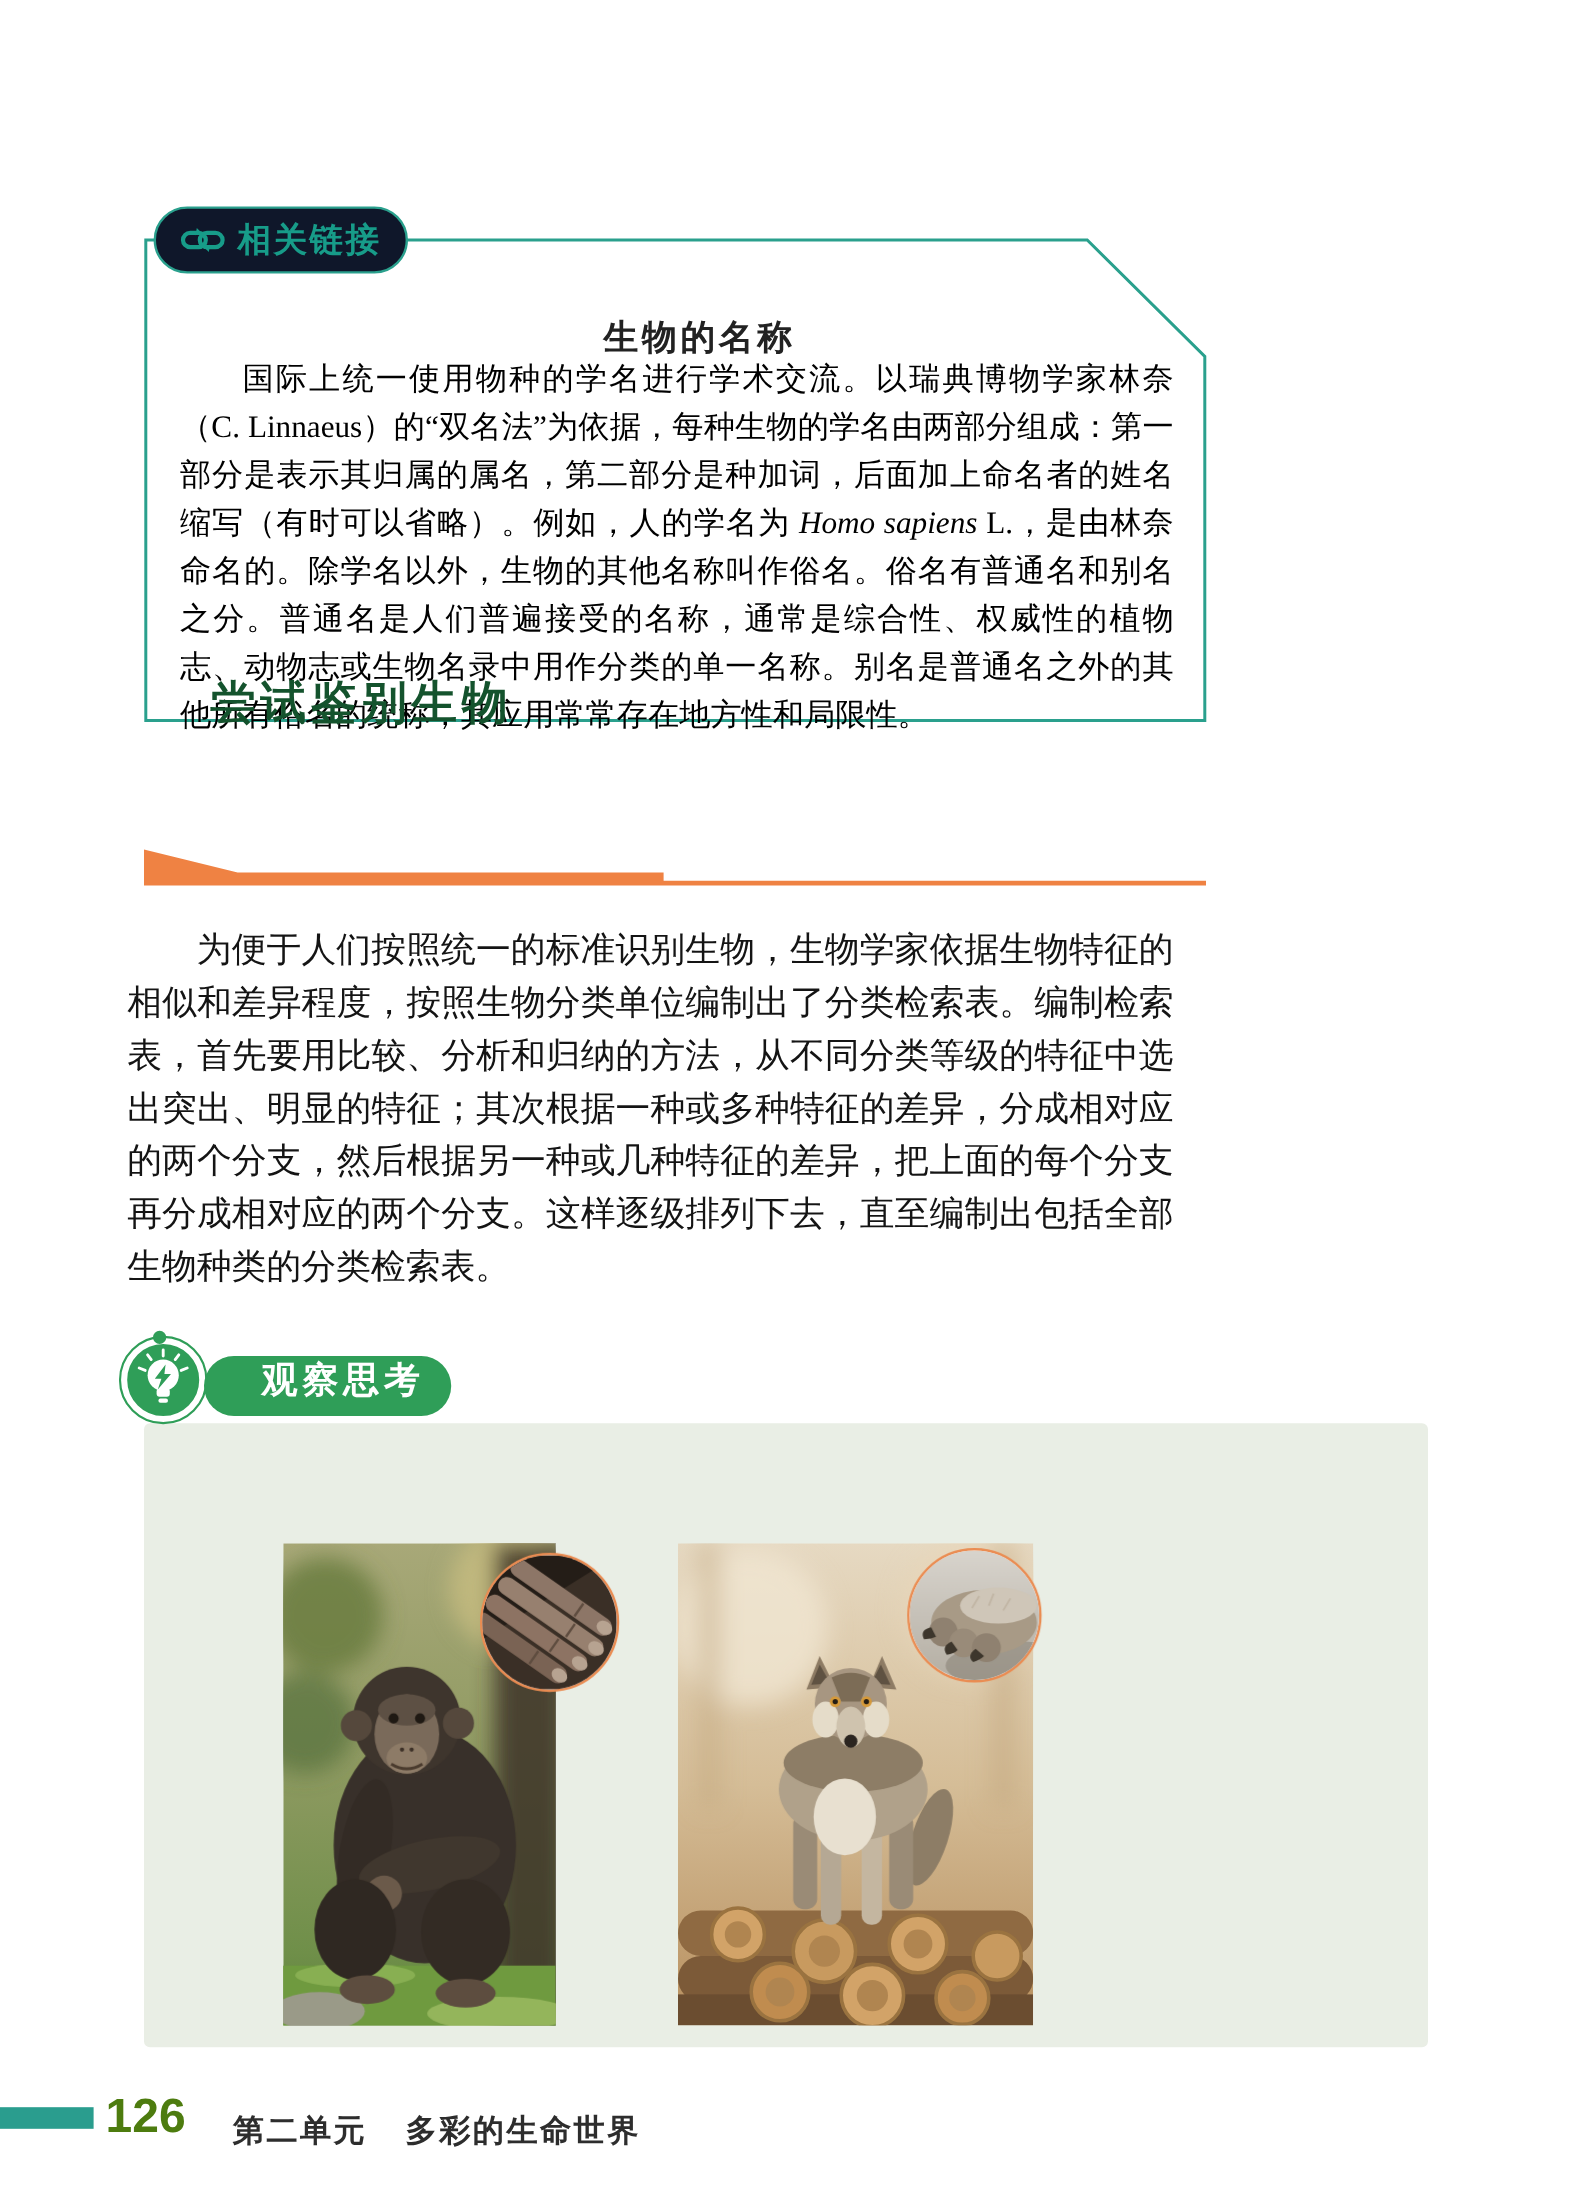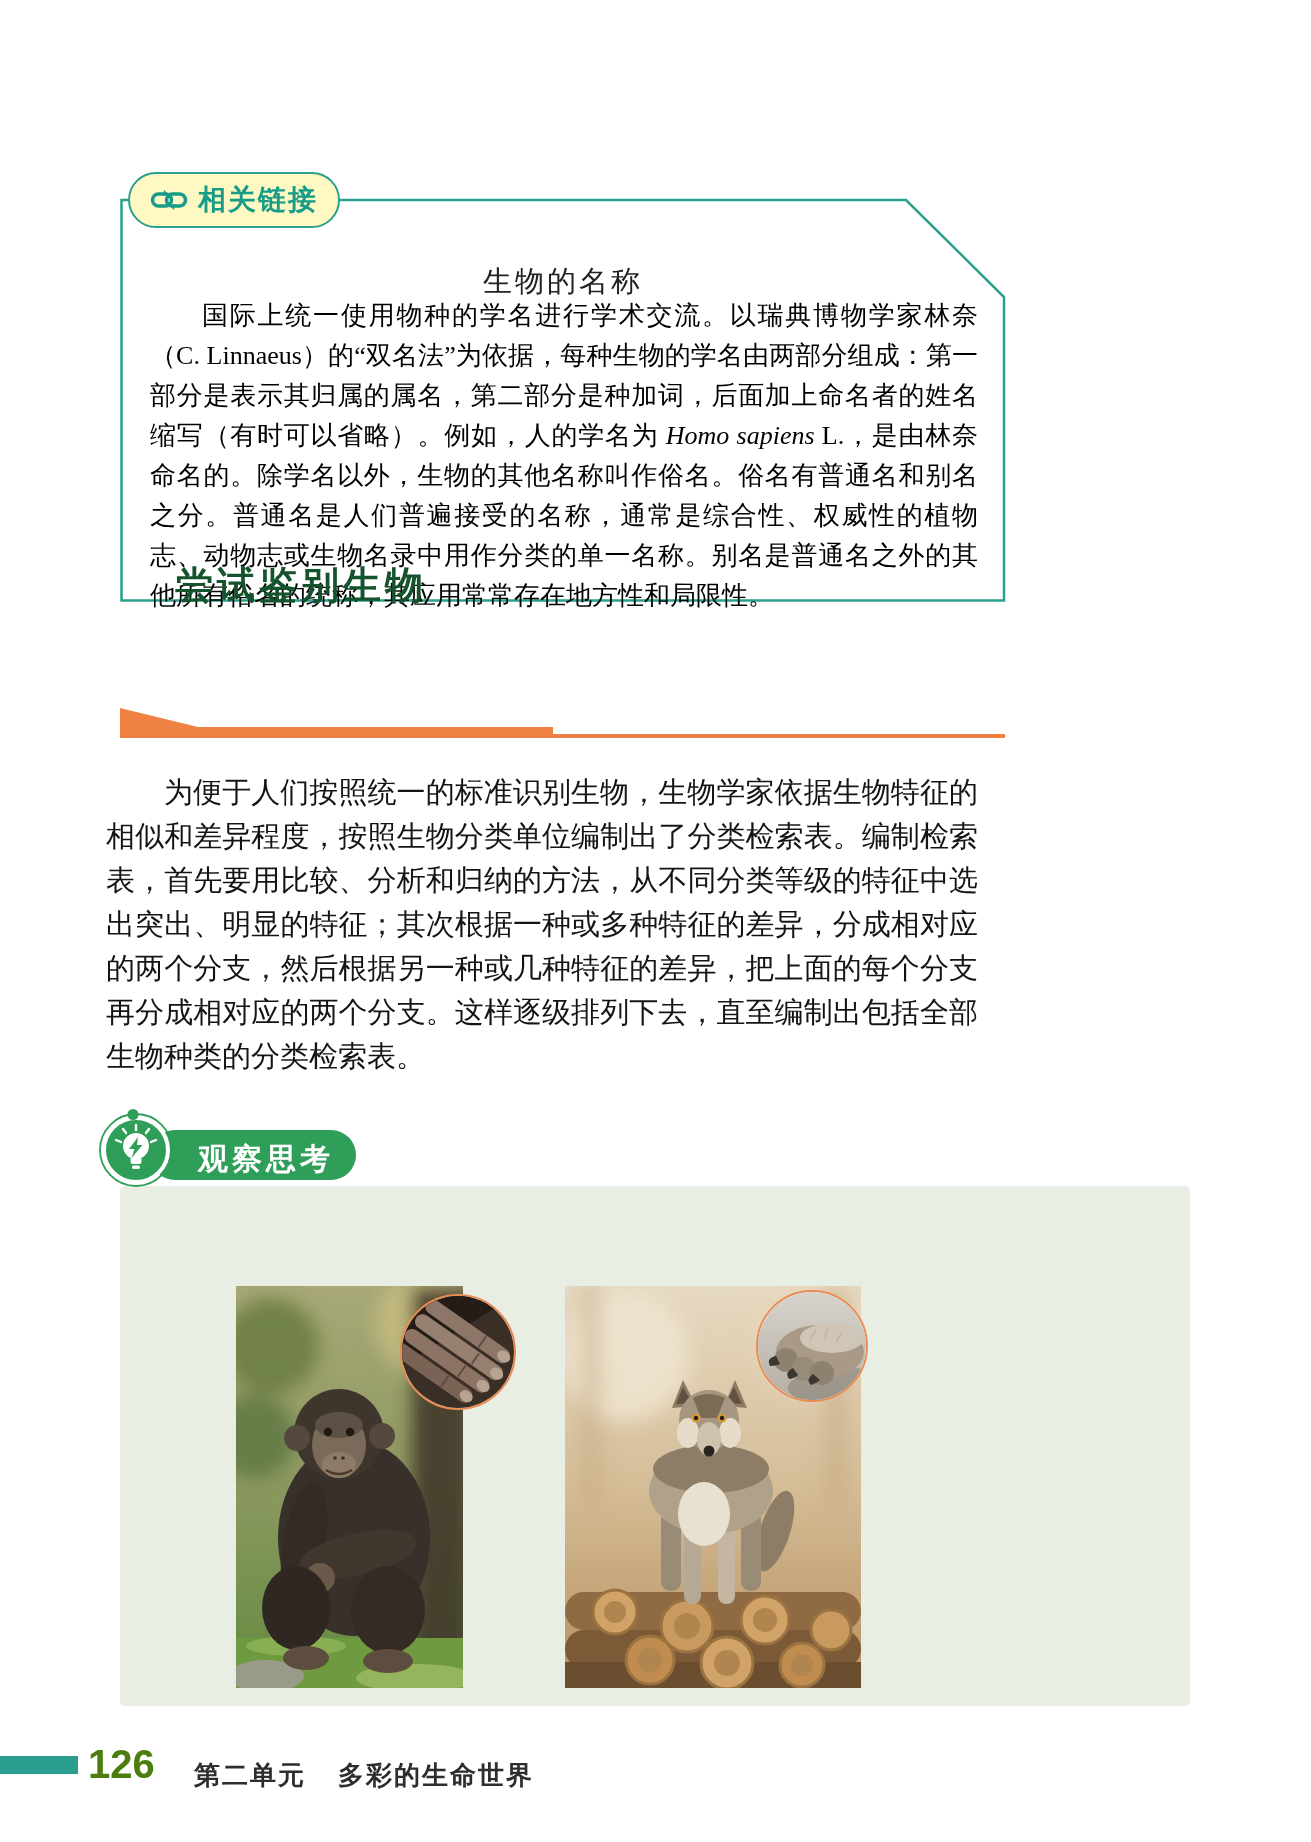--- a/index.html
+++ b/index.html
@@ -3,41 +3,41 @@
 <meta charset="utf-8">
 <style>
   html,body{margin:0;padding:0;background:#ffffff;}
   .page{position:relative;width:1311px;height:1842px;background:#ffffff;overflow:hidden;
         font-family:"Liberation Serif","DejaVu Serif",serif;color:#1c1c1c;}
   .abs{position:absolute;}
 
   
   .rl-border{left:120px;top:170px;width:886px;height:432px;}
   .rl-pill{left:128px;top:172px;height:52px;padding:0 20px;display:flex;align-items:center;gap:10px;
-           background:#fef9c3;border:2.5px solid #2aa08d;border-radius:30px;z-index:3;}
+           background:#0f172a;border:2.5px solid #2aa08d;border-radius:30px;z-index:3;}
   .rl-pill span{font-family:"Liberation Sans","DejaVu Sans",sans-serif;font-weight:bold;
                 font-size:28px;color:#179c89;letter-spacing:2px;white-space:nowrap;}
   .rl-title{left:120px;top:262px;width:886px;text-align:center;
-            font-family:"Liberation Sans","DejaVu Sans",sans-serif;font-weight:normal;
-            font-size:29px;color:#222;letter-spacing:3px;}
+            font-family:"Liberation Sans","DejaVu Sans",sans-serif;font-weight:bold;
+            font-size:29px;color:#222;letter-spacing:3px;padding-left:20px;}
   .rl-para{left:150px;top:296px;width:828px;font-size:26px;line-height:40px;text-align:justify;
            text-indent:2em;color:#000000;margin:0;}
   .species{font-style:italic;}
 
   
   .sec-title{left:175px;top:560px;font-family:Liberation Serif, serif;
              font-weight:bold;font-size:38px;color:#14532d;letter-spacing:4px;}
   .sec-deco{left:120px;top:700px;width:886px;height:44px;}
   .sec-para{left:106px;top:770px;width:872px;font-size:29px;line-height:44px;text-align:justify;
             text-indent:2em;color:#141414;margin:0;}
 
   
   .panel{left:120px;top:1186px;width:1070px;height:520px;background:#e9eee5;border-radius:5px;}
-  .badge-pill{left:150px;top:1130px;width:206px;height:50px;background:#2f9e58;border-radius:25px;
-              display:flex;align-items:flex-end;justify-content:center;z-index:2;}
+  .badge-pill{left:170px;top:1130px;width:206px;height:50px;background:#2f9e58;border-radius:25px;
+              display:flex;align-items:flex-start;justify-content:center;z-index:2;}
   .badge-pill span{font-family:"Liberation Sans","DejaVu Sans",sans-serif;font-weight:bold;
                    font-size:30px;color:#ffffff;letter-spacing:4px;padding-left:26px;}
   .badge-icon{left:96px;top:1108px;width:80px;height:80px;z-index:3;}
   .instruction{left:214px;top:1216px;font-size:27px;color:#222;}
 
   .photo{overflow:hidden;z-index:1;}
   .photo-chimp{left:236px;top:1286px;width:227px;height:402px;}
   .photo-wolf{left:565px;top:1286px;width:296px;height:402px;}
   .inset{border-radius:50%;border:2.5px solid #ea8c52;overflow:hidden;z-index:2;background:#fff;}
   .inset-hand{left:400px;top:1294px;width:112px;height:112px;}

